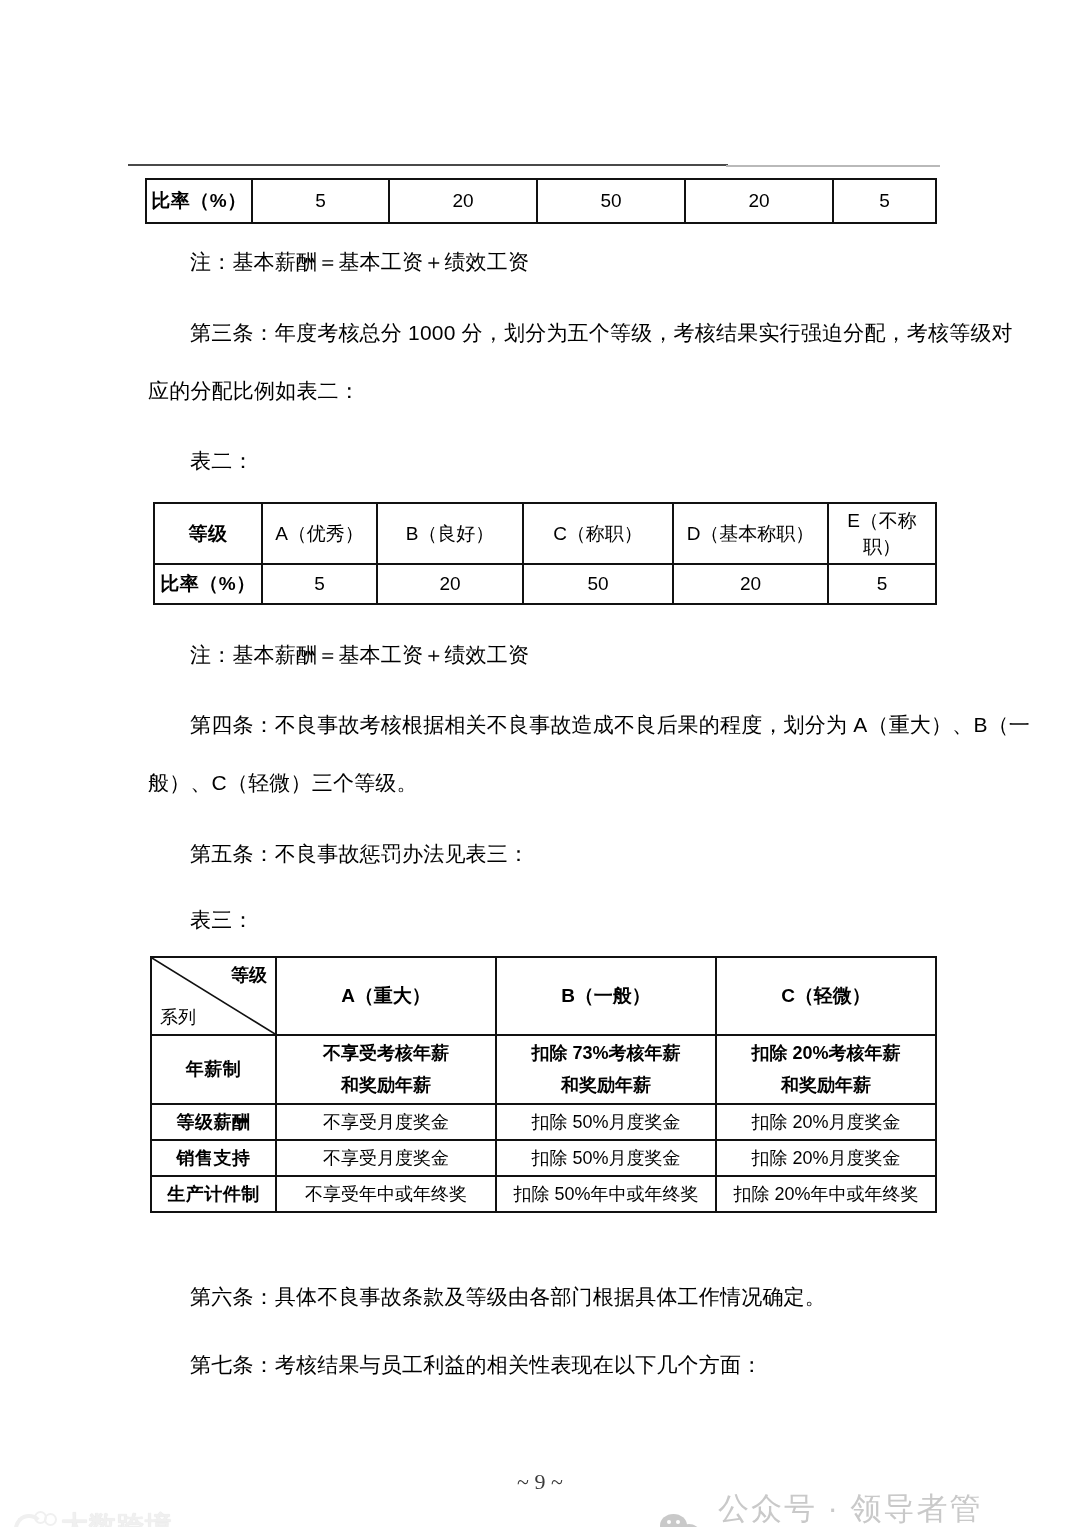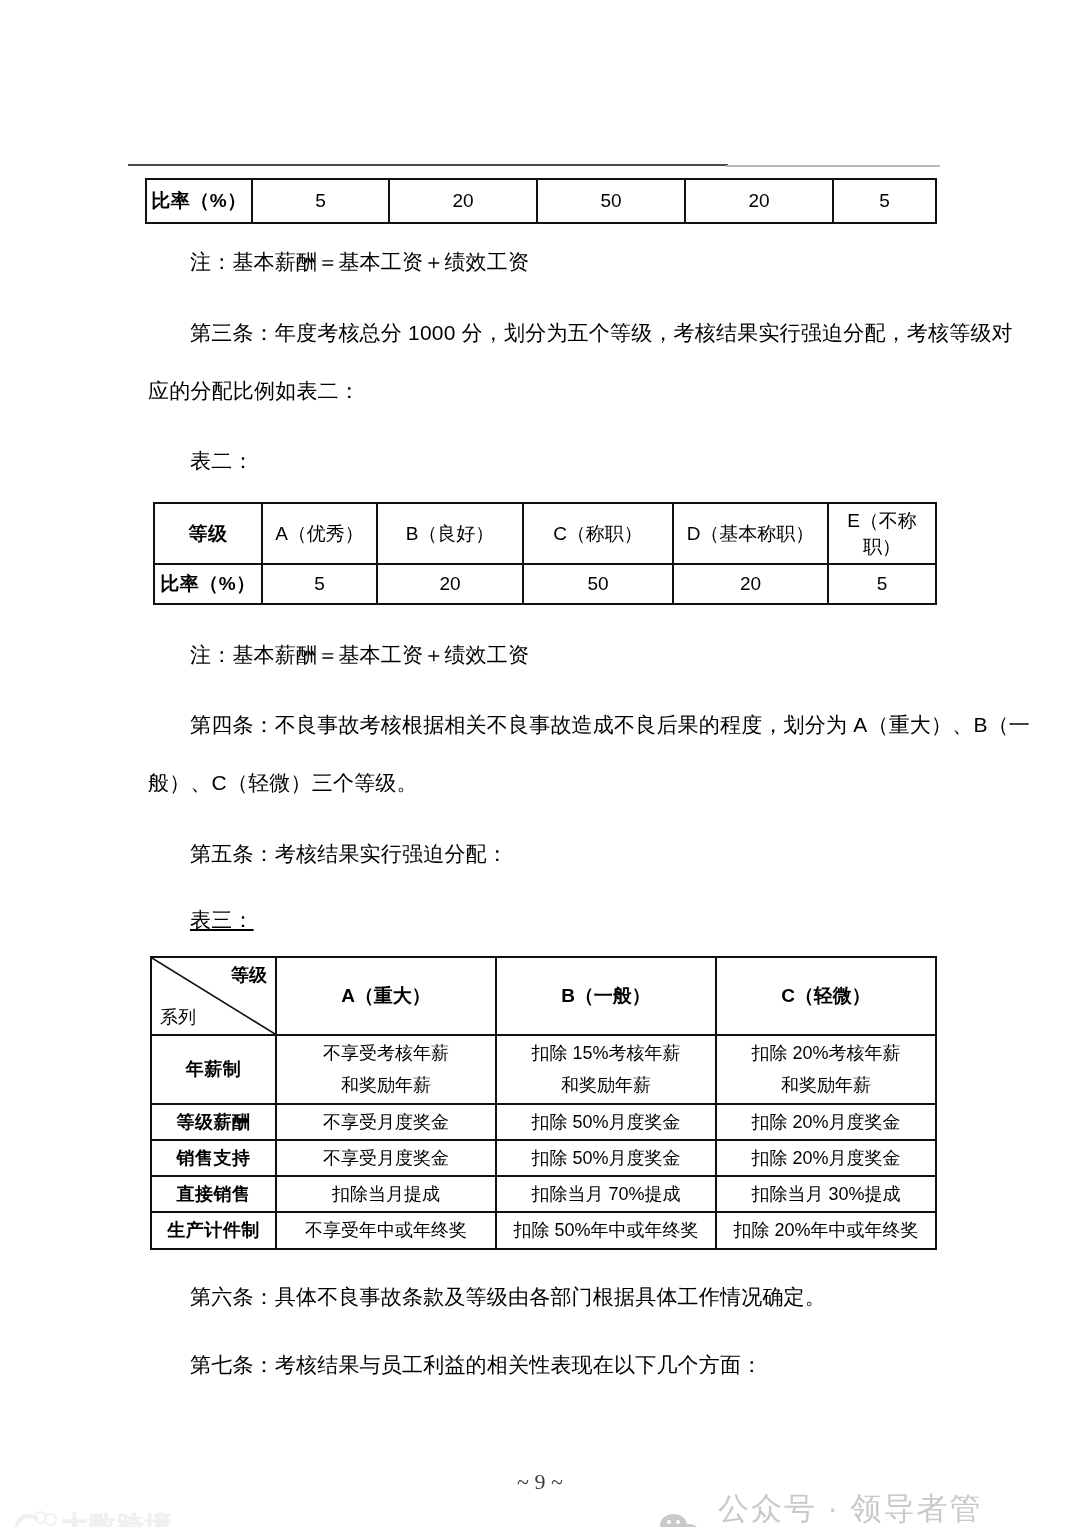--- a/index.html
+++ b/index.html
@@ -128,20 +128,21 @@
   .diag-cell .lbl-bottom {
     position: absolute;
     left: 8px;
     bottom: 5px;
     font-weight: normal;
     font-size: 18px;
   }
 
   .two-line span {
     display: block;
+    font-weight: bold;
   }
   .two-line span + span {
     margin-top: 8px;
   }
 
   
   .para {
     position: absolute;
     font-size: 21px;
     line-height: 1.0;
@@ -308,23 +309,23 @@
         <td>5</td>
       </tr>
     </tbody>
   </table>
 
   <div class="para" style="left:190px; top:618px;">注：基本薪酬＝基本工资＋绩效工资</div>
 
   <div class="para" style="left:190px; top:688px;">第四条：不良事故考核根据相关不良事故造成不良后果的程度，划分为 A（重大）、B（一</div>
   <div class="para" style="left:148px; top:746px;">般）、C（轻微）三个等级。</div>
 
-  <div class="para" style="left:190px; top:817px;">第五条：考核结果实行强迫分配：</div>
-
-  <div class="para" style="left:190px; top:883px;text-decoration:underline;">表三：</div>
+  <div class="para" style="left:190px; top:817px;">第五条：不良事故惩罚办法见表三：</div>
+
+  <div class="para" style="left:190px; top:883px;">表三：</div>
 
   <table class="doc-table" id="table-three">
     <colgroup>
       <col style="width:125px">
       <col style="width:220px">
       <col style="width:220px">
       <col style="width:220px">
     </colgroup>
     <tbody>
       <tr>
@@ -340,21 +341,21 @@
         <td class="colhead">C（轻微）</td>
       </tr>
 
       <tr>
         <td class="rowhead">年薪制</td>
         <td class="two-line">
           <span>不享受考核年薪</span>
           <span>和奖励年薪</span>
         </td>
         <td class="two-line">
-          <span>扣除 15%考核年薪</span>
+          <span>扣除 73%考核年薪</span>
           <span>和奖励年薪</span>
         </td>
         <td class="two-line">
           <span>扣除 20%考核年薪</span>
           <span>和奖励年薪</span>
         </td>
       </tr>
 
       <tr>
         <td class="rowhead">等级薪酬</td>
@@ -363,26 +364,20 @@
         <td>扣除 20%月度奖金</td>
       </tr>
 
       <tr>
         <td class="rowhead">销售支持</td>
         <td>不享受月度奖金</td>
         <td>扣除 50%月度奖金</td>
         <td>扣除 20%月度奖金</td>
       </tr>
 
-      <tr>
-        <td class="rowhead">直接销售</td>
-        <td>扣除当月提成</td>
-        <td>扣除当月 70%提成</td>
-        <td>扣除当月 30%提成</td>
-      </tr>
 
       <tr>
         <td class="rowhead">生产计件制</td>
         <td>不享受年中或年终奖</td>
         <td>扣除 50%年中或年终奖</td>
         <td>扣除 20%年中或年终奖</td>
       </tr>
     </tbody>
   </table>
 

